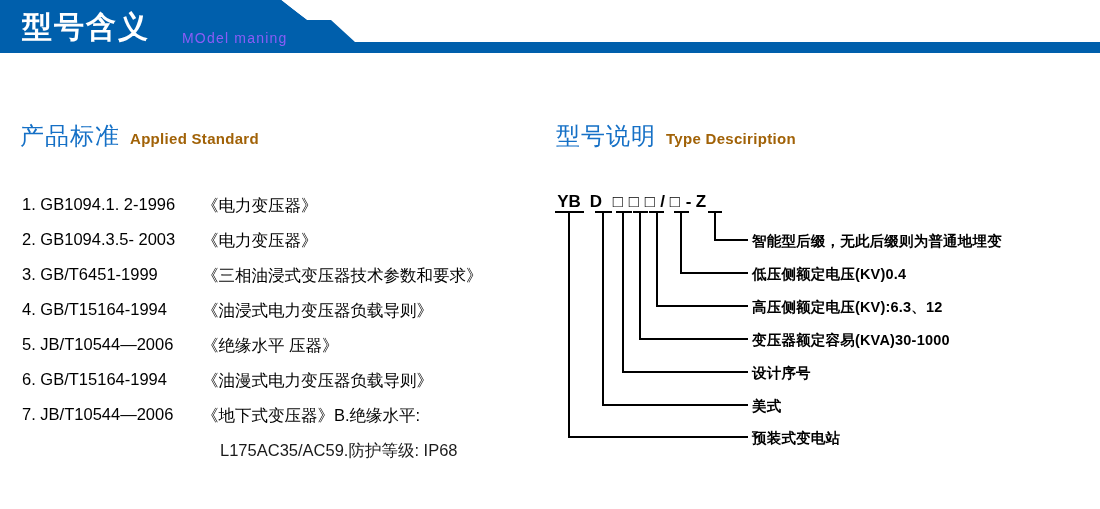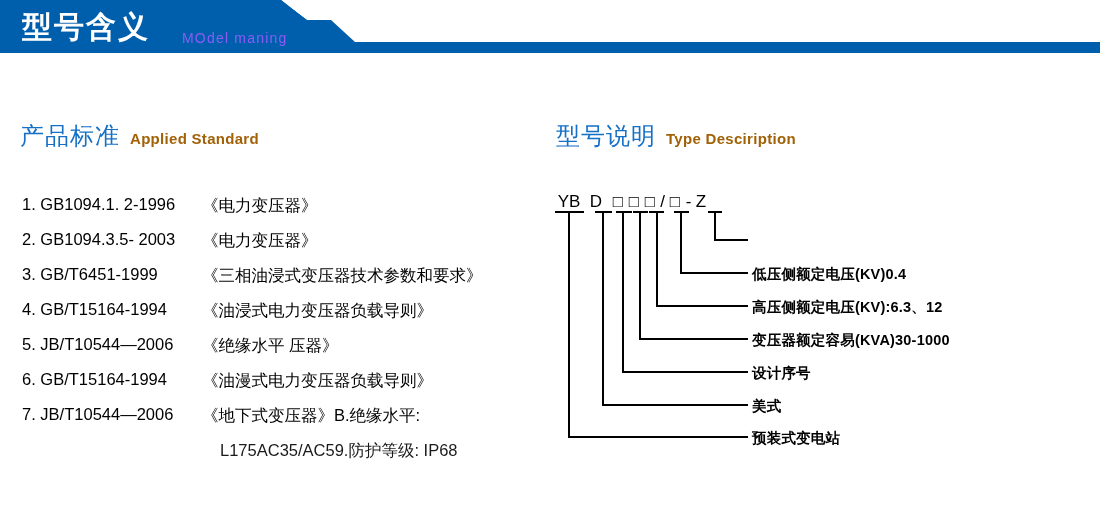--- a/index.html
+++ b/index.html
@@ -107,21 +107,21 @@
     left: 550px;
     top: 192px;
     width: 545px;
     height: 250px;
   }
   #type-code-row {
     position: absolute;
     left: 6px;
     top: 0px;
     font-size: 17px;
-    font-weight: normal;
+    font-weight: bold;
     letter-spacing: 0px;
     white-space: nowrap;
     color: #000000;
   }
   .tc {
     display: inline-block;
     text-align: center;
   }
   #type-lines {
     position: absolute;
@@ -235,19 +235,20 @@
       <path d="M90,20 L90,147 L198,147"></path>
 
       <path d="M73,20 L73,180 L198,180"></path>
 
       <path d="M53,20 L53,213 L198,213"></path>
 
       <path d="M19,20 L19,245 L198,245"></path>
     </g>
   </svg>
 
+  <div class="type-label" style="top:40px">智能型后缀，无此后缀则为普通地埋变</div>
   <div class="type-label" style="top:73px">低压侧额定电压(KV)0.4</div>
   <div class="type-label" style="top:106px">高压侧额定电压(KV):6.3、12</div>
   <div class="type-label" style="top:139px">变压器额定容易(KVA)30-1000</div>
   <div class="type-label" style="top:172px">设计序号</div>
   <div class="type-label" style="top:205px">美式</div>
   <div class="type-label" style="top:237px">预装式变电站</div>
 </div>
 
 </body></html>

